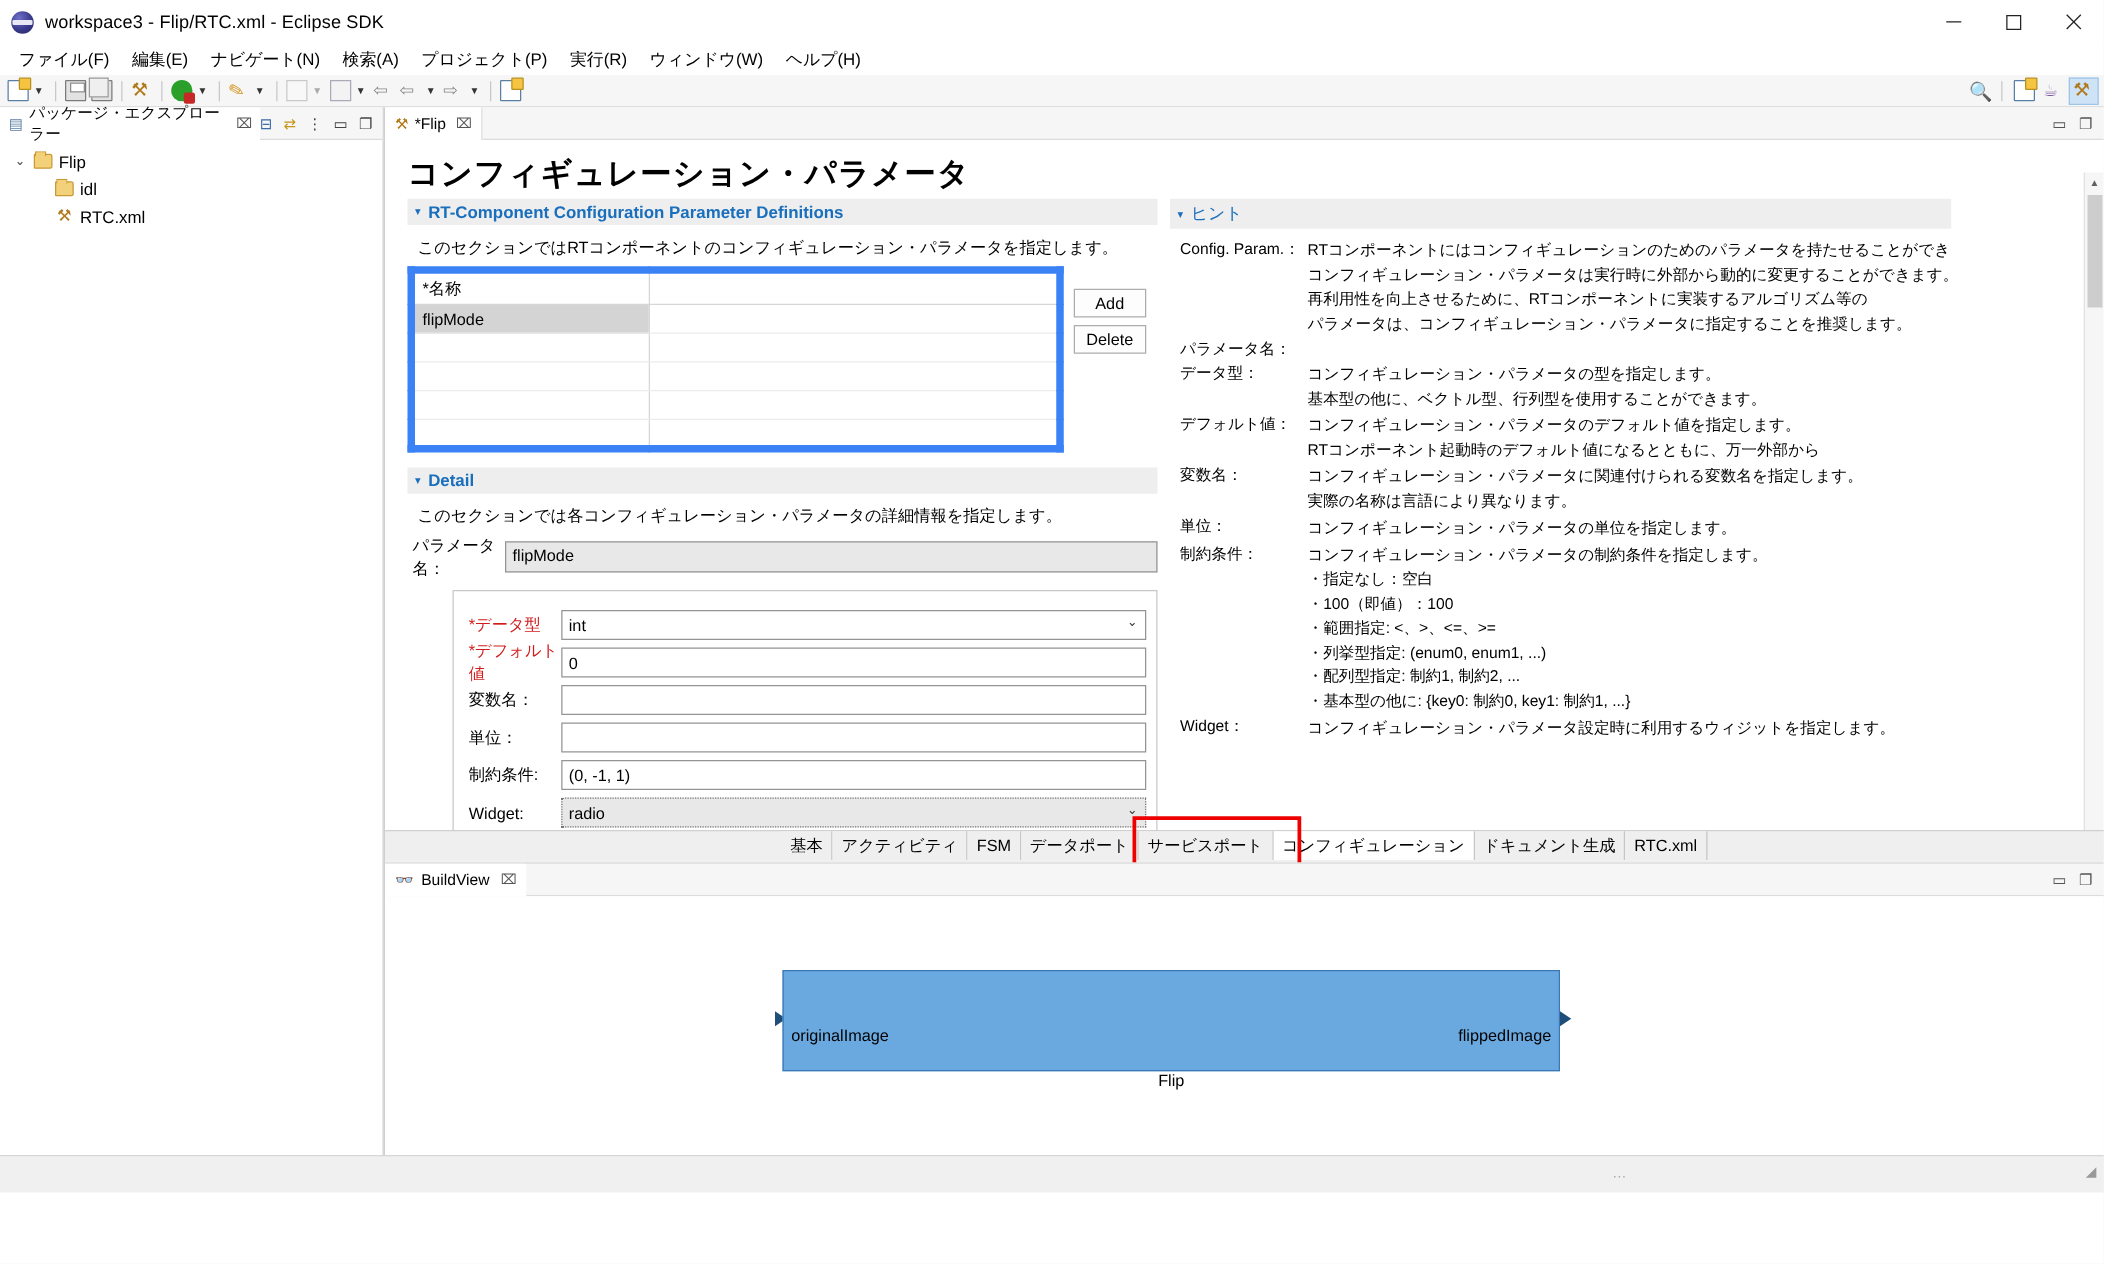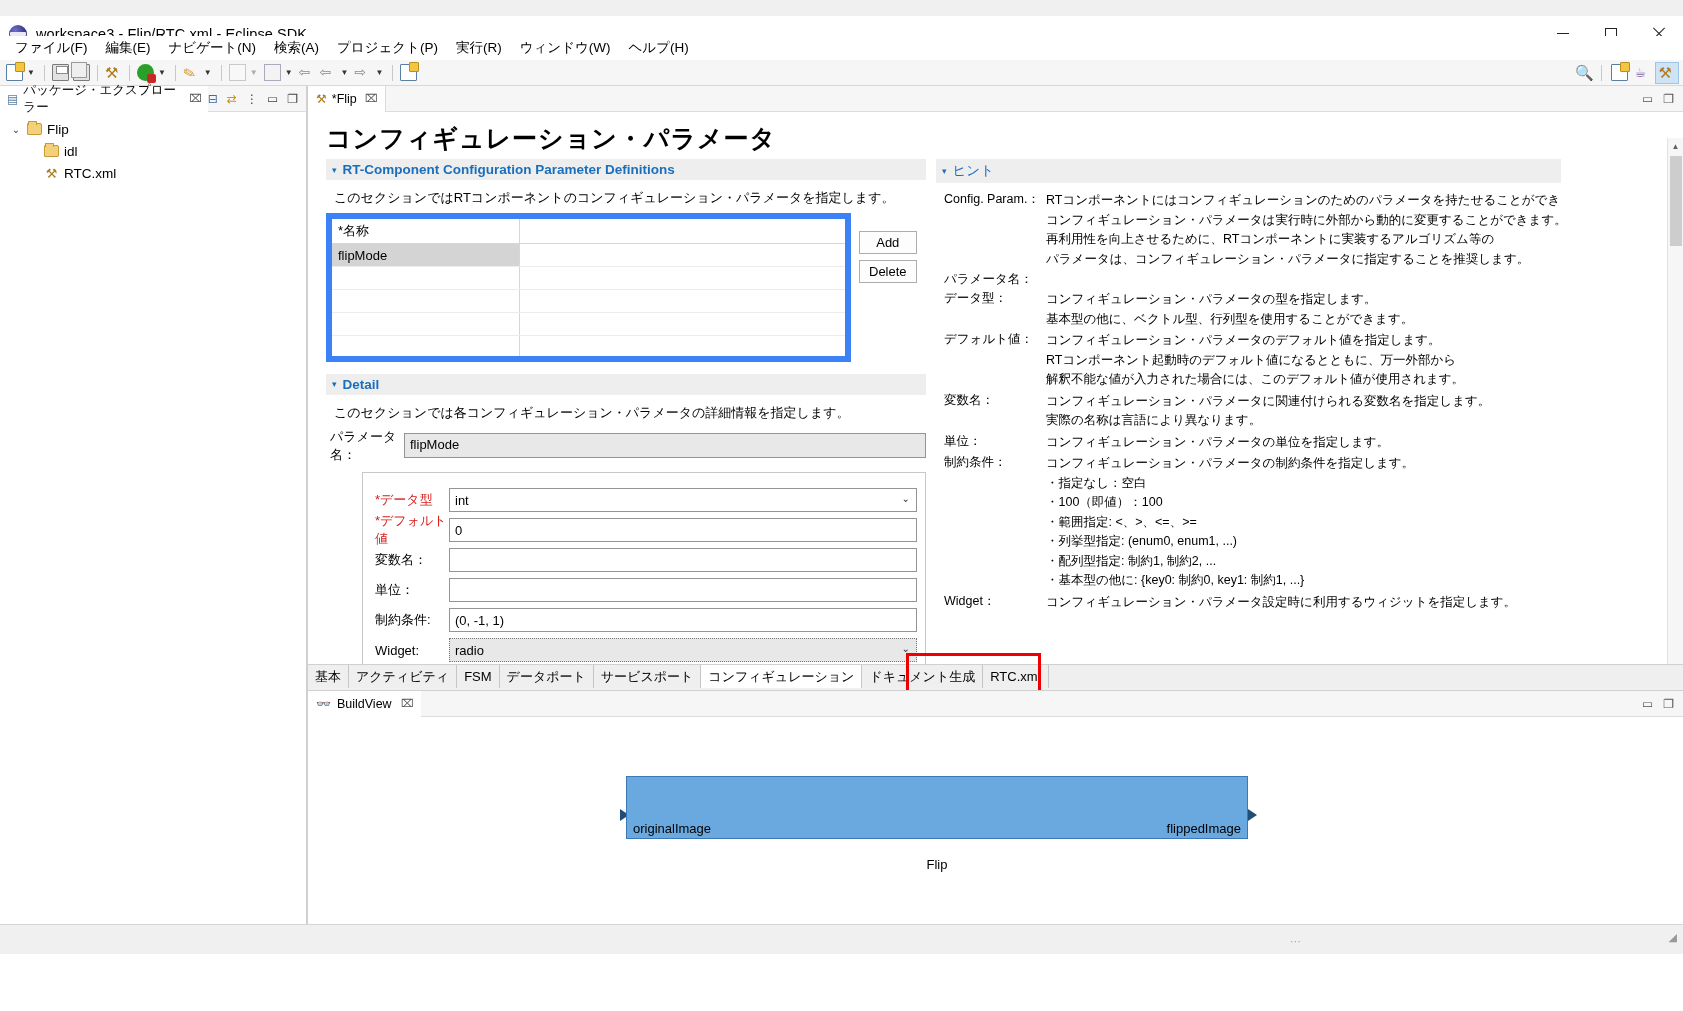--- a/index.html
+++ b/index.html
@@ -8,21 +8,21 @@
     width: 1683px; height: 1011px;
     overflow: hidden;
     background: #ffffff;
     font-family: "Liberation Sans", "DejaVu Sans", sans-serif;
     -webkit-font-smoothing: antialiased;
   }
   .app { position: relative; width: 1683px; height: 1011px; background: #f0f0f0; }
 
   
   .titlebar {
-    position: absolute; left: 0; top: 16px; width: 1683px; height: 36px;
+    position: absolute; left: 0; top: 0; width: 1683px; height: 36px;
     background: #ffffff; display: flex; align-items: center;
     border-bottom: 1px solid #ffffff;
   }
   .title-icon {
     width: 18px; height: 18px; margin-left: 9px; margin-right: 9px;
     border-radius: 50%;
     background: radial-gradient(circle at 35% 30%, #6f6fc8 0%, #3a3a8c 55%, #27275e 100%);
     position: relative; flex: none;
   }
   .title-icon::after {
@@ -201,21 +201,21 @@
     border-left: 1px solid #e2e2e2;
   }
   .vscroll .arrow-up, .vscroll .arrow-dn {
     height: 16px; display:flex;align-items:center;justify-content:center;font-size:8px;color:#606060;
   }
   .vscroll .thumb { position:absolute; left: 2px; top: 18px; width: 12px; height: 90px; background: #cdcdcd; }
 
   
   .etabs {
     position: absolute; left: 308px; top: 664px; width: 1375px; height: 24px;
-    background: #efefef; border-top: 1px solid #d0d0d0; display: flex; align-items: stretch;
+    background: #efefef; border-top: 1px solid #d0d0d0; display: flex; align-items: stretch; justify-content: center;
   }
   .etab {
     display: flex; align-items: center; padding: 0 7px; font-size: 13px; color: #000;
     border-right: 1px solid #c6c6c6; background: #efefef; white-space: nowrap;
   }
   .etab.active { background: #ffffff; }
   .etab.highlight { background: #ffffff; }
   .etab-highlight-box {
     position: absolute; left: 598px; top: -12px; width: 135px; height: 41px;
     border: 3px solid #ee0000; pointer-events: none;
@@ -226,21 +226,21 @@
     position: absolute; left: 308px; top: 690px; width: 1375px; height: 234px; background: #fff;
     border-top: 1px solid #d0d0d0;
   }
   .bv-tabbar { height: 26px; background: #f6f6f6; display:flex; align-items:center; border-bottom: 1px solid #dcdcdc;}
   .bv-tab { display:flex; align-items:center; gap:6px; padding: 0 8px; height:26px; background:#fff; font-size:12.5px;}
   .bv-tab .bv-icon { color:#3a5a8a; font-size: 12px; }
   .bv-tab .bv-close { font-size: 11px; color:#555; margin-left:3px;}
   .bv-tools { margin-left:auto; display:flex; gap:10px; padding-right:9px; color:#555; font-size:12px;}
   .canvas { position: relative; height: 207px; background: #fff; }
   .rtc-box {
-    position: absolute; left: 318px; top: 59px; width: 622px; height: 63px;
+    position: absolute; left: 318px; top: 59px; width: 622px; height: 81px;
     background: #6aa9e0; border: 1px solid #3c78b5;
   }
   .port-label-l { position: absolute; left: 6px; top: 44px; font-size: 13px; color: #000; }
   .port-label-r { position: absolute; right: 6px; top: 44px; font-size: 13px; color: #000; }
   .port-in {
     position: absolute; left: 312px; top: 92px; width: 0; height: 0;
     border-top: 6px solid transparent; border-bottom: 6px solid transparent;
     border-left: 9px solid #1f4e79;
   }
   .port-out {
@@ -532,21 +532,20 @@
                 <div>コンフィギュレーション・パラメータの型を指定します。</div>
                 <div>基本型の他に、ベクトル型、行列型を使用することができます。</div>
               </div>
             </div>
 
             <div class="hrow">
               <div class="hkey">デフォルト値：</div>
               <div class="hval">
                 <div>コンフィギュレーション・パラメータのデフォルト値を指定します。</div>
                 <div>RTコンポーネント起動時のデフォルト値になるとともに、万一外部から</div>
-                <div>解釈不能な値が入力された場合には、このデフォルト値が使用されます。</div>
               </div>
             </div>
 
             <div class="hrow">
               <div class="hkey">変数名：</div>
               <div class="hval">
                 <div>コンフィギュレーション・パラメータに関連付けられる変数名を指定します。</div>
                 <div>実際の名称は言語により異なります。</div>
               </div>
             </div>

